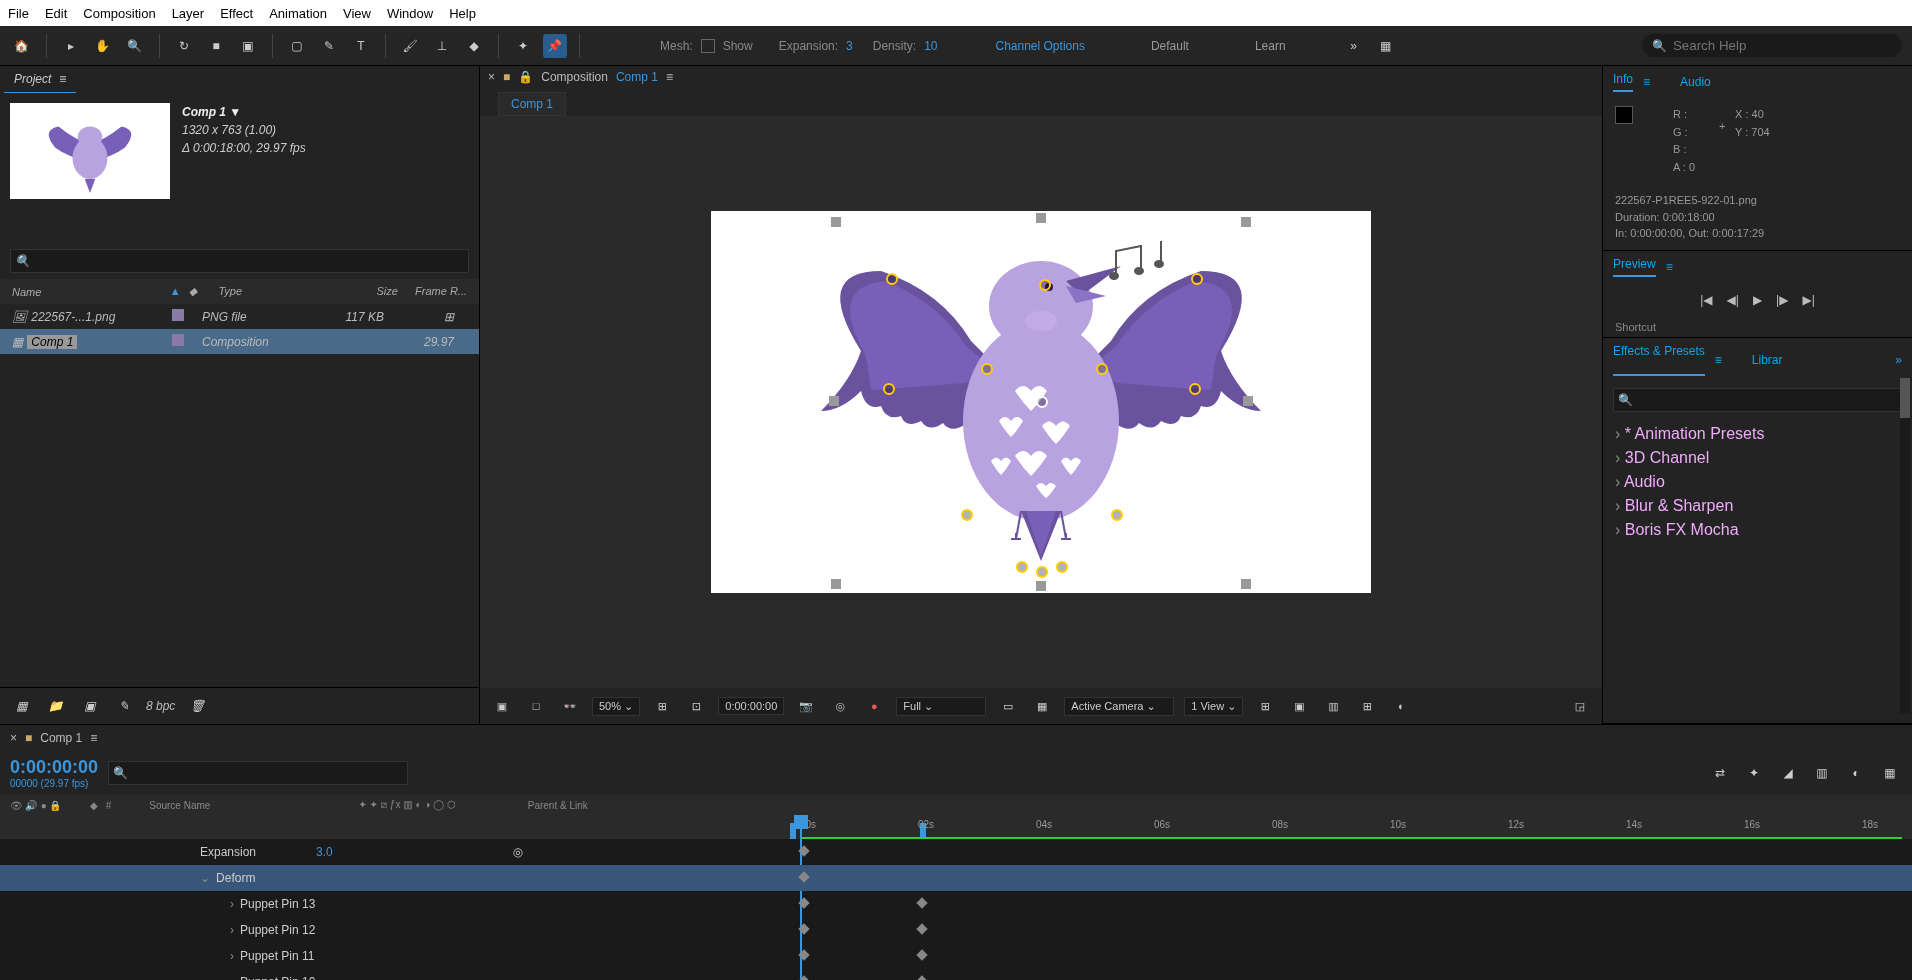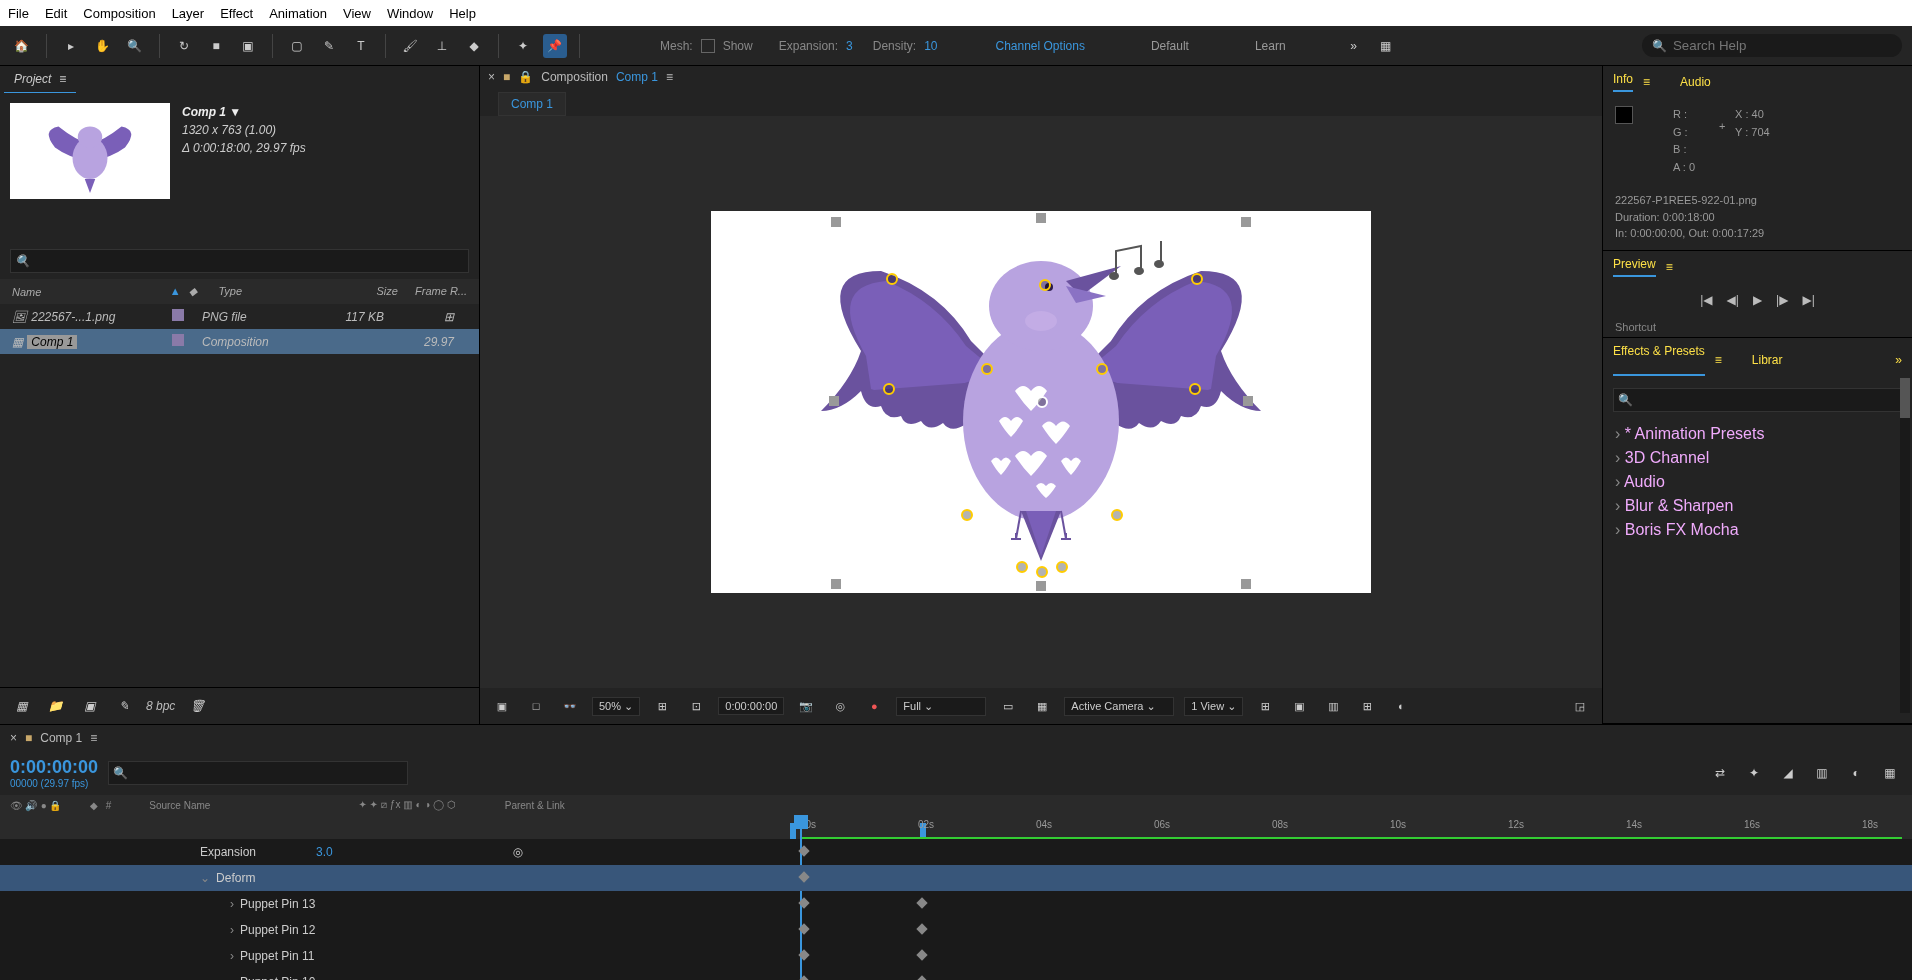--- a/index.html
+++ b/index.html
@@ -38,21 +38,21 @@
 .center-panel { flex: 1; background: #232323; display: flex; flex-direction: column; }
 .comp-tab-bar { display: flex; align-items: center; padding: 4px 8px; gap: 8px; }
 .comp-tab-bar .crumb { color: #3a96dd; }
 .sub-tab { background: #2a2a2a; padding: 4px 12px; margin: 4px 0 0 18px; width: fit-content; color: #3a96dd; border: 1px solid #333; }
 .viewer { flex: 1; background: #2a2a2a; display: flex; align-items: center; justify-content: center; position: relative; }
 .canvas { width: 660px; height: 382px; background: #fff; position: relative; }
 .viewer-bottom { background: #232323; padding: 6px 10px; display: flex; align-items: center; gap: 10px; font-size: 11px; }
 .viewer-bottom select, .viewer-bottom .dd { background: #1a1a1a; border: 1px solid #333; color: #ccc; padding: 2px 6px; font-size: 11px; }
 .right-panel { width: 310px; background: #232323; border-left: 1px solid #000; display: flex; flex-direction: column; }
 .panel-section { border-bottom: 1px solid #000; }
-.panel-header { padding: 6px 10px; display: flex; align-items: center; gap: 10px; color: #fde047; }
+.panel-header { padding: 6px 10px; display: flex; align-items: center; gap: 10px; color: #0ea5e9; }
 .info-content { padding: 8px 12px; font-size: 11px; color: #999; display: flex; gap: 40px; }
 .info-content .col { line-height: 1.6; }
 .file-info { padding: 8px 12px; font-size: 11px; color: #999; line-height: 1.5; }
 .preview-controls { padding: 10px; display: flex; justify-content: center; gap: 14px; }
 .effects-list { padding: 4px 12px; }
 .effects-list .item { padding: 3px 0; font-size: 16px; color: #f0abfc; cursor: pointer; }
 .effects-list .item::before { content: '› '; color: #888; }
 .timeline { background: #232323; height: 316px; border-top: 1px solid #000; display: flex; flex-direction: column; }
 .timeline-tab { padding: 6px 10px; display: flex; align-items: center; gap: 8px; }
 .timeline-header { display: flex; padding: 6px 10px; align-items: center; gap: 10px; }
@@ -400,21 +400,21 @@
     <span class="toolbar-icon">▥</span>
     <span class="toolbar-icon">◐</span>
     <span class="toolbar-icon">▦</span>
   </div>
   <div class="layer-header-row">
     <span>👁 🔊 ● 🔒</span>
     <span style="margin-left:20px">◆</span>
     <span>#</span>
     <span style="margin-left:30px">Source Name</span>
     <span style="margin-left:140px">✦ ✦ ⧄ ƒx ▥ ◐ ◑ ◯ ⬡</span>
-    <span style="margin-left:41px">Parent &amp; Link</span>
+    <span style="margin-left:64px">Parent &amp; Link</span>
   </div>
   <div class="ruler-area" style="position:relative">
     <div class="ws-scroll"></div>
     <div class="ruler">
       <div class="wa-marker" style="left:790px"></div>
       <div class="wa-marker" style="left:920px"></div>
       <span class="ruler-tick" style="left:800px">00s</span>
       <span class="ruler-tick" style="left:918px">02s</span>
       <span class="ruler-tick" style="left:1036px">04s</span>
       <span class="ruler-tick" style="left:1154px">06s</span>

